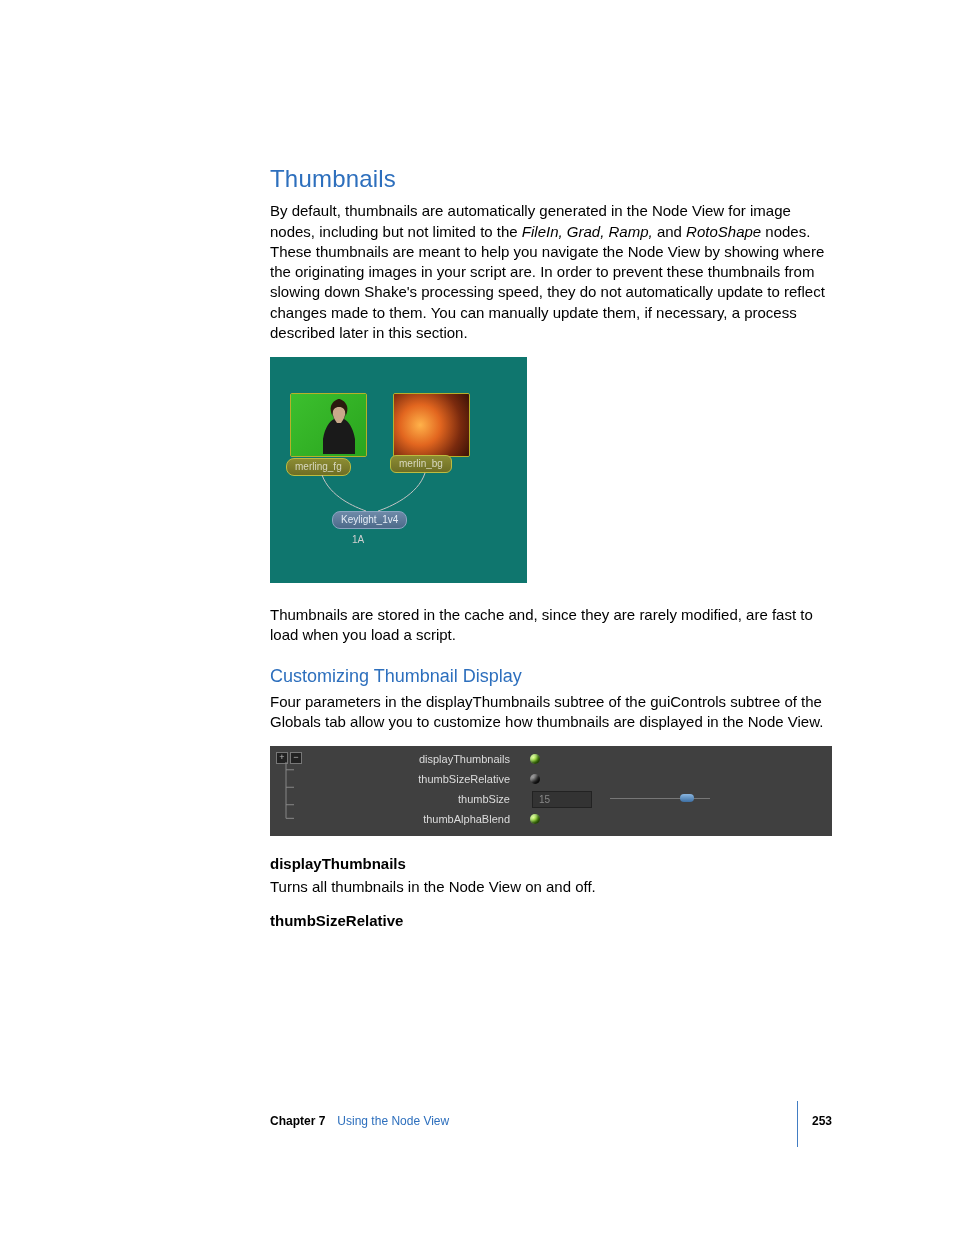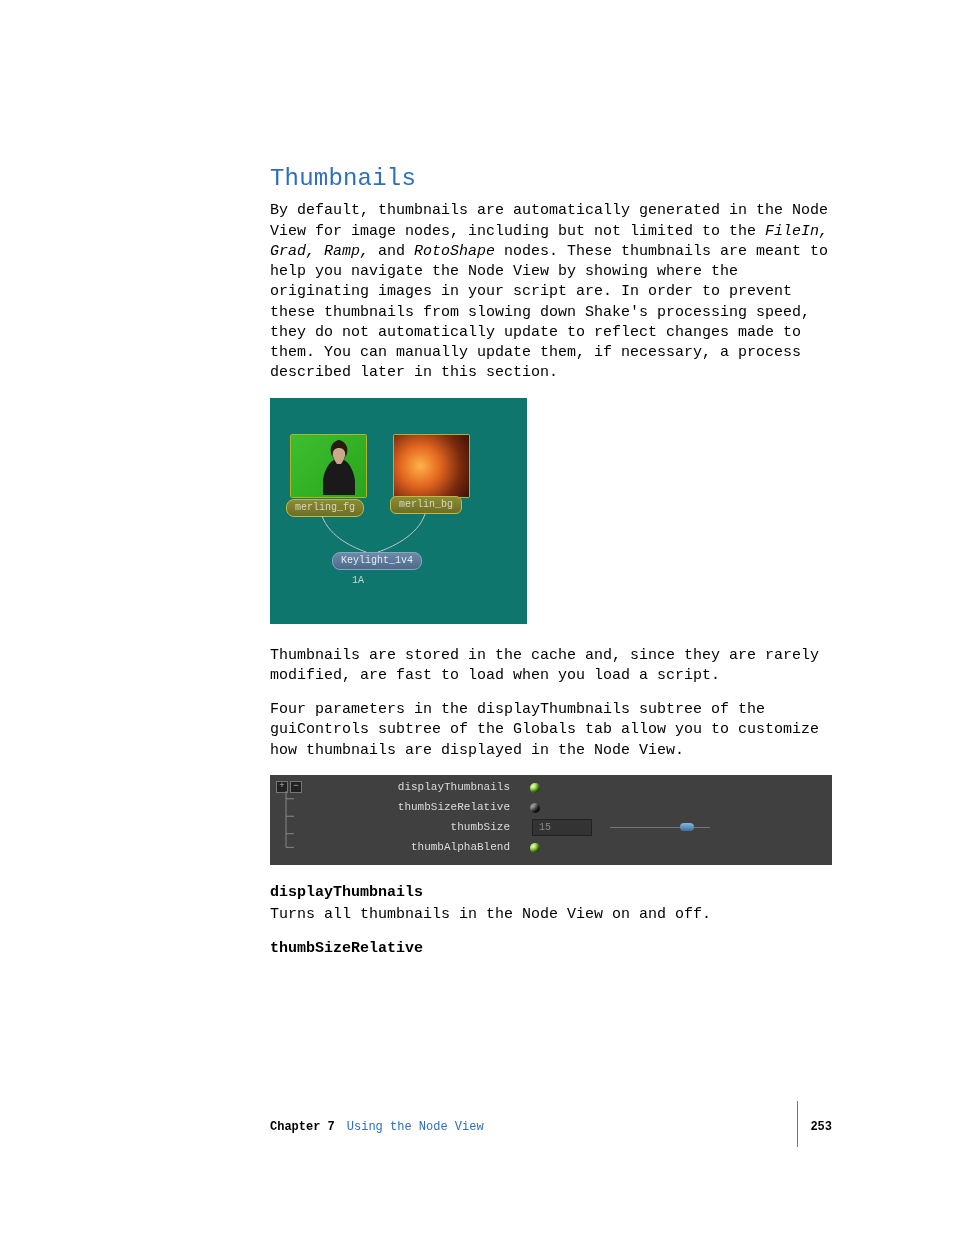--- a/index.html
+++ b/index.html
@@ -12,21 +12,21 @@
     --node-olive:#80802e;
     --node-blue:#5c7ca0;
   }
   html,body{margin:0;padding:0;background:#fff;}
   .page{
     position:relative;
     width:var(--page-w);
     min-height:var(--page-h);
     margin:0 auto;
     background:#fff;
-    font-family:Liberation Mono, monospace;
+    font-family:Liberation Sans, sans-serif;
     color:var(--ink);
     font-size:15px;
     line-height:1.35;
   }
   .content{
     position:absolute;
     left:270px;
     top:163px;
     width:562px;
   }
@@ -162,20 +162,21 @@
 
       <svg class="wire" style="left:0;top:0;width:257px;height:226px;">
         <path d="M52 118 C 60 140, 85 150, 96 154"></path>
         <path d="M155 116 C 148 138, 120 150, 108 154"></path>
       </svg>
       <div class="annot" style="left:82px;top:176px;">1A</div>
     </div>
 
     <p>Thumbnails are stored in the cache and, since they are rarely modified, are fast to load when you load a script.</p>
 
+    <h2 class="sub-title">Customizing Thumbnail Display</h2>
     <p>Four parameters in the displayThumbnails subtree of the guiControls subtree of the Globals tab allow you to customize how thumbnails are displayed in the Node View.</p>
 
     <div class="param-panel">
       <div class="tree-icons">
         <div class="tree-box">+</div>
         <div class="tree-box">−</div>
       </div>
       <div class="tree-lines">
         <svg viewBox="0 0 14 70" preserveAspectRatio="none">
           <path d="M4 0 V58" stroke="#888" stroke-width="1" fill="none"></path>
@@ -210,20 +211,20 @@
       <p>Turns all thumbnails in the Node View on and off.</p>
     </div>
 
     <div class="def-block">
       <div class="bold">thumbSizeRelative</div>
     </div>
 
   </div>
 
   <div class="footer-wrap">
-    <div class="footer" style="position:absolute;left:0;top:18px;width:100%;">
+    <div class="footer" style="position:absolute;left:0;top:12px;width:100%;">
       <span class="chap">Chapter 7</span>
       <span class="chap-title">Using the Node View</span>
       <span class="pnum">253</span>
     </div>
     <div class="vline"></div>
   </div>
 </div>
 
 </body></html>

